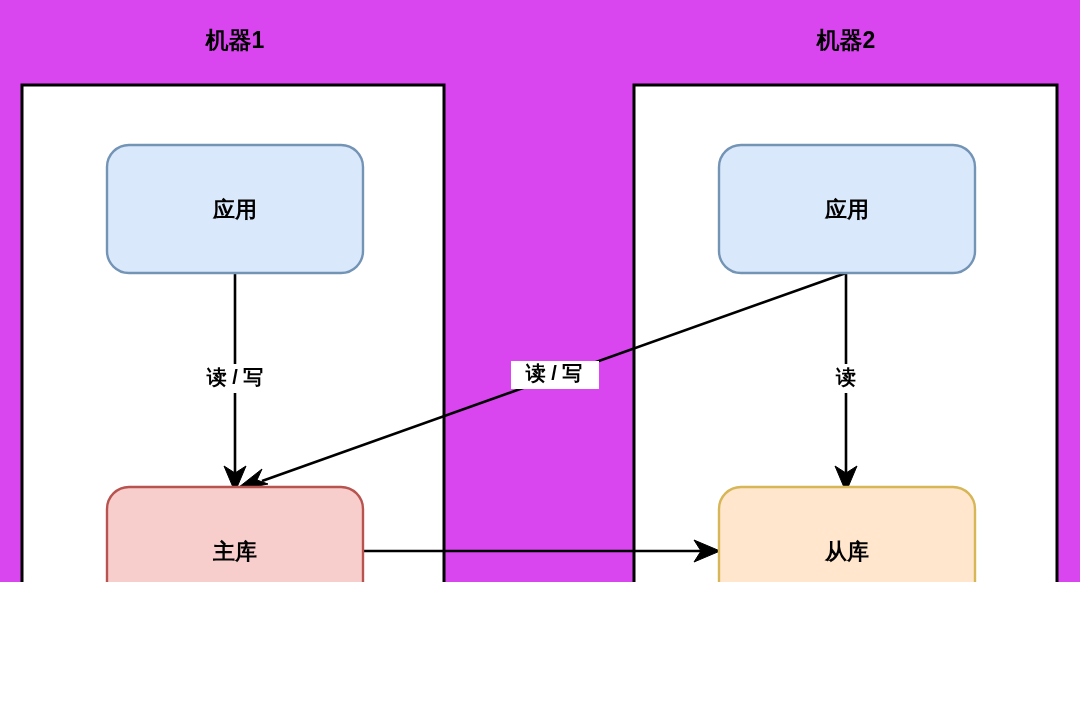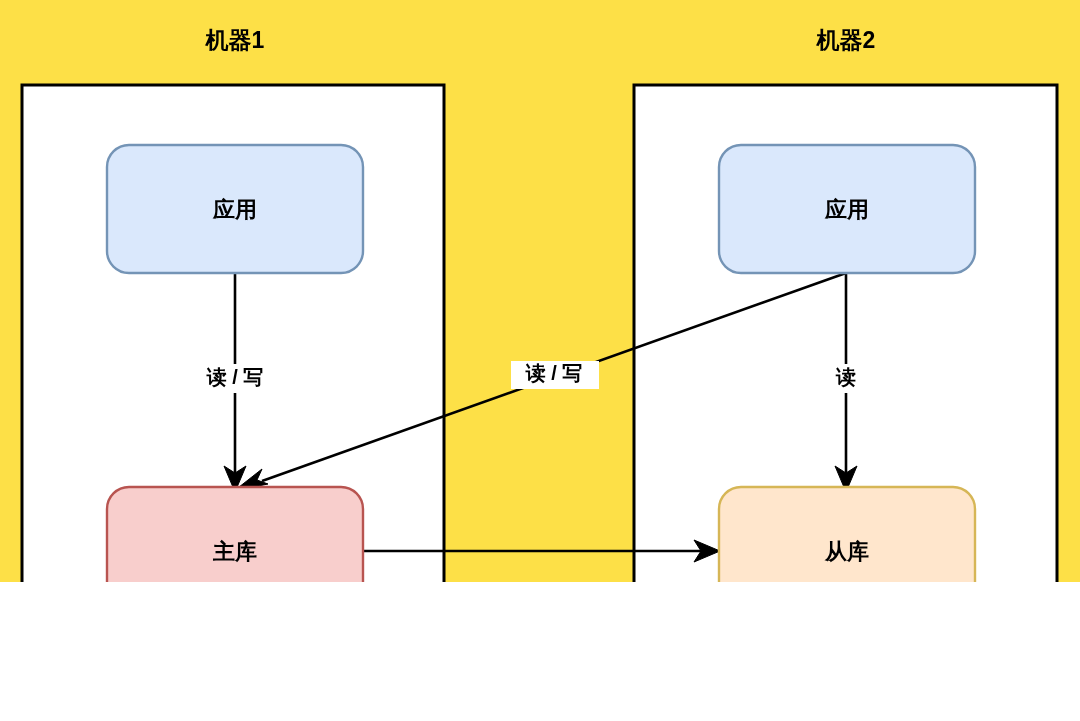--- a/index.html
+++ b/index.html
@@ -8,21 +8,21 @@
     padding: 0;
     background: #ffffff;
   }
   body {
     font-family: "Liberation Sans", "DejaVu Sans", sans-serif;
   }
   #diagram-root {
     position: relative;
     width: 1080px;
     height: 582px;
-    background: #fde047;
+    background: #d946ef;
     overflow: hidden;
   }
   #diagram-svg {
     position: absolute;
     left: 0;
     top: 0;
     width: 1080px;
     height: 721px;
   }
   .machine-title {

